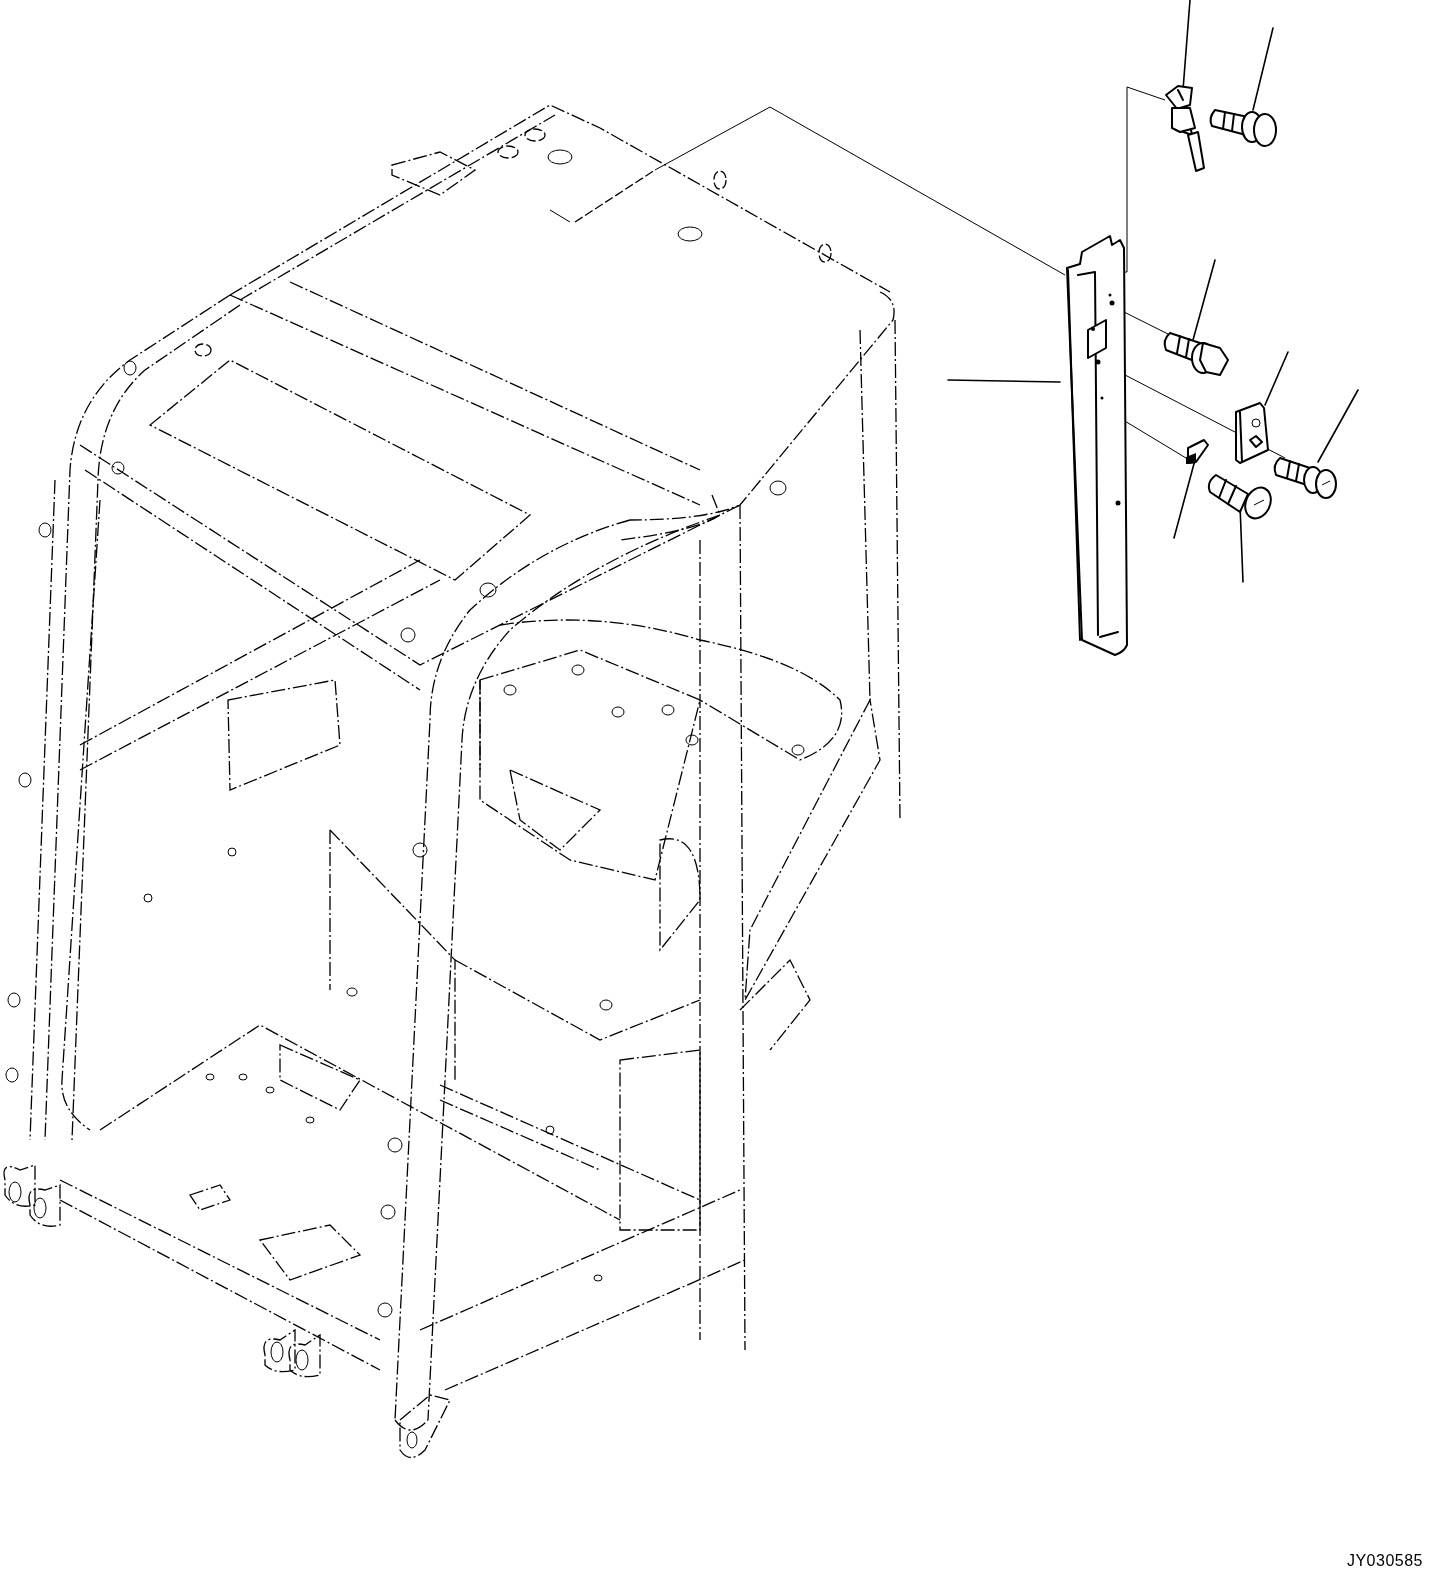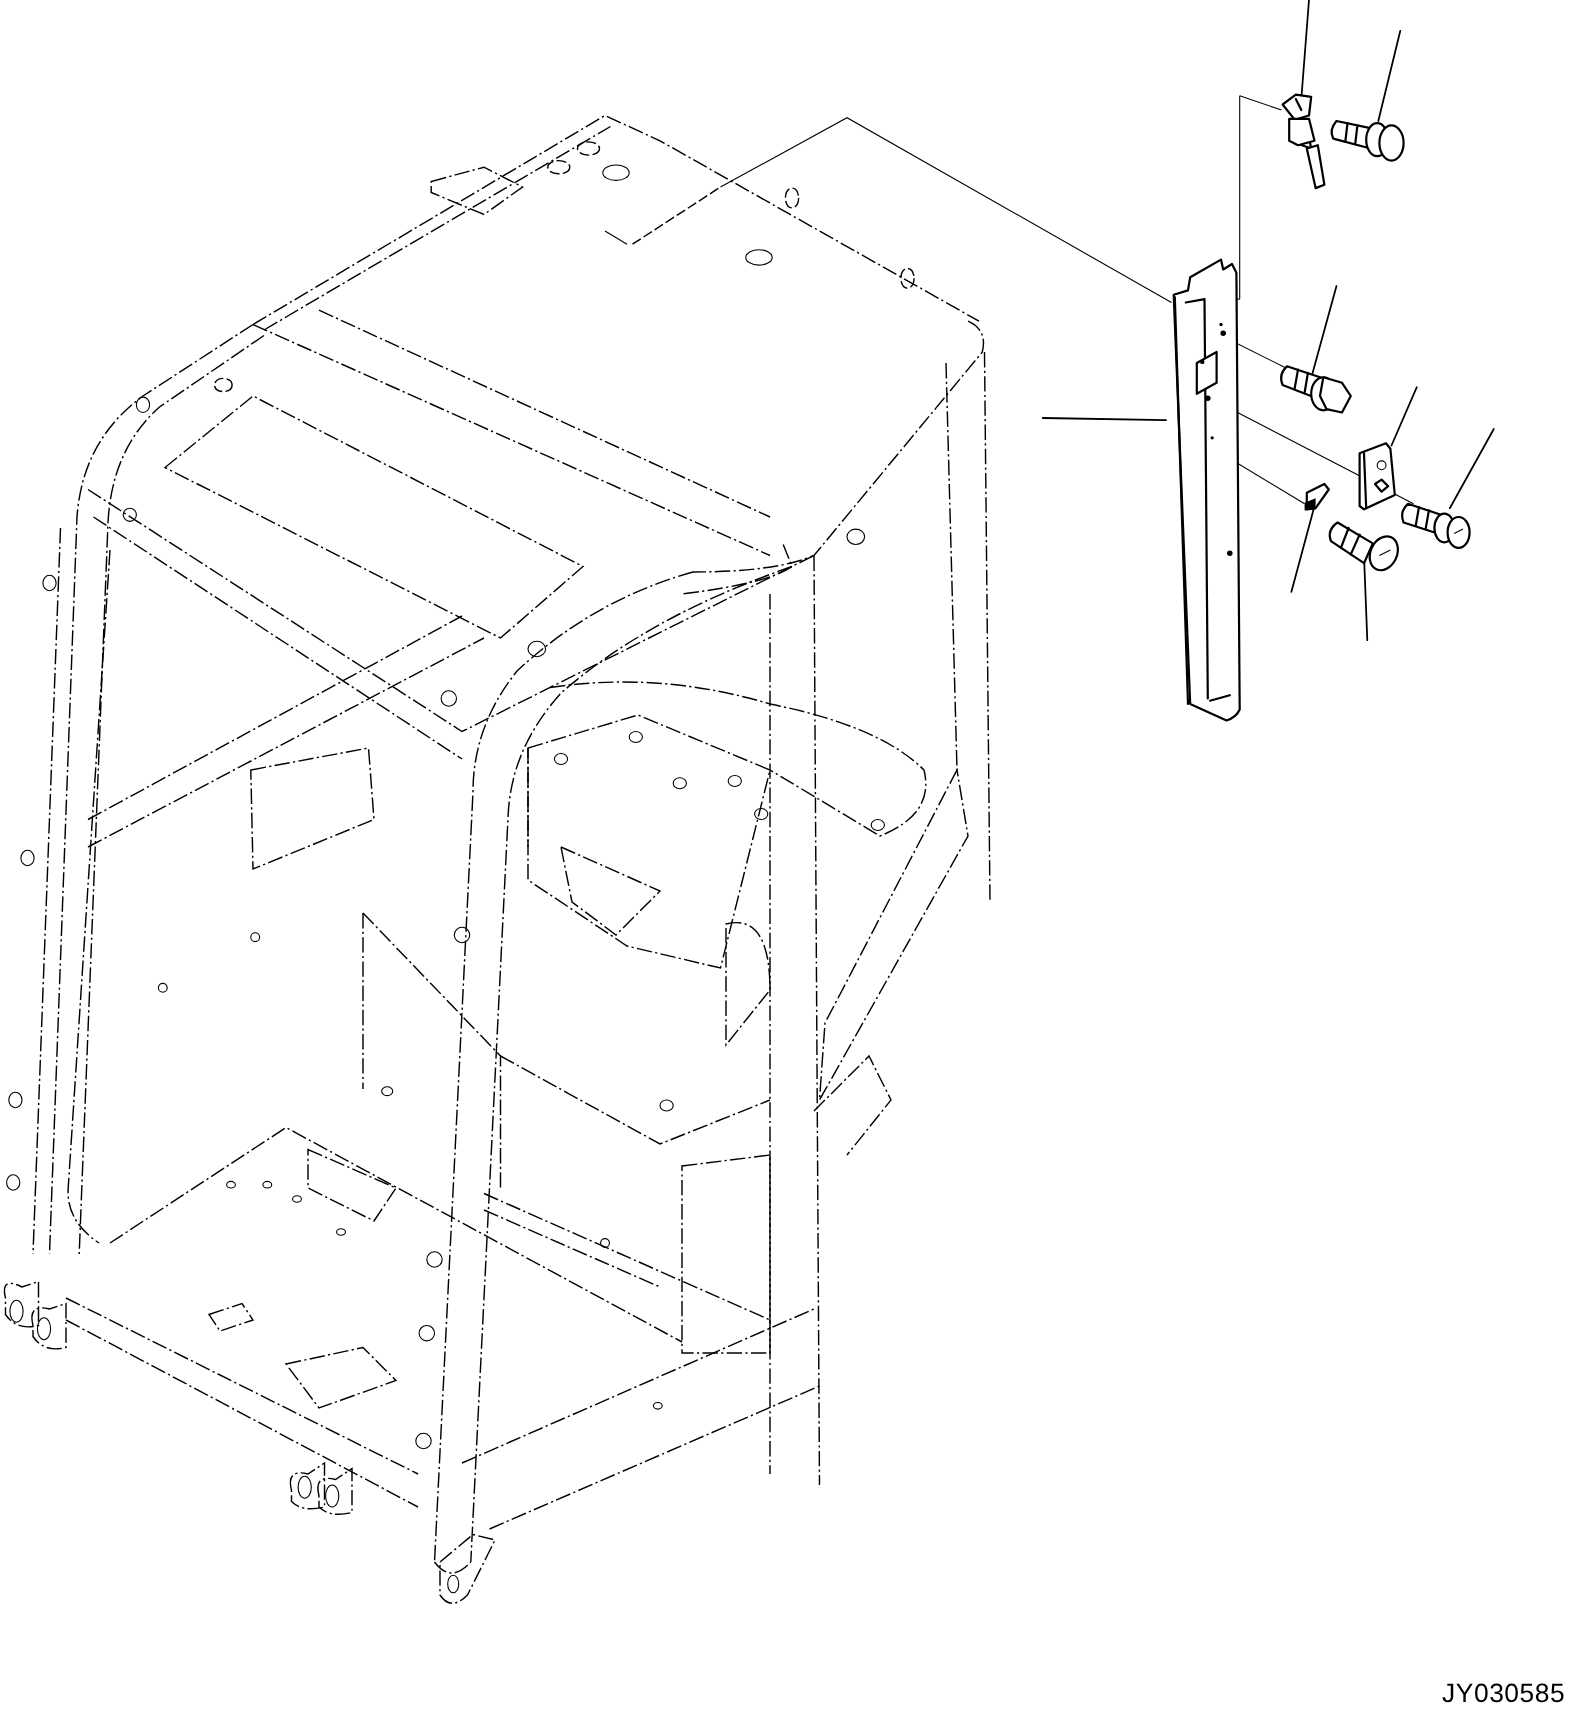--- a/index.html
+++ b/index.html
@@ -5,21 +5,21 @@
   html, body { margin: 0; padding: 0; background: #ffffff; }
   body { width: 1429px; height: 1574px; position: relative; overflow: hidden;
          font-family: "Liberation Sans", sans-serif; }
   #canvas { position: absolute; left: 0; top: 0; width: 1429px; height: 1574px; }
   .solid { fill: none; stroke: #000; stroke-width: 2; stroke-linejoin: round; stroke-linecap: round; }
   .thin  { fill: none; stroke: #000; stroke-width: 1; }
   .dash  { fill: none; stroke: #000; stroke-width: 1.3; stroke-dasharray: 14 3 2 3; }
   .dash2 { fill: none; stroke: #000; stroke-width: 1.3; stroke-dasharray: 9 3; }
   .fillw { fill: #fff; stroke: #000; stroke-width: 2; stroke-linejoin: round; }
   .fillb { fill: #000; }
-  .drawing-id { position: absolute; right: 6px; bottom: 20px; font-size: 24px; color: #000;
+  .drawing-id { position: absolute; right: 6px; bottom: 4px; font-size: 16px; color: #000;
                 letter-spacing: 0.5px; }
 </style>
 </head>
 <body>
 
 <svg id="canvas" viewBox="0 0 1429 1574" xmlns="http://www.w3.org/2000/svg">
 
   <g>
 
     <path class="dash" d="M230,295 L550,105 L600,128 L890,292"></path>

